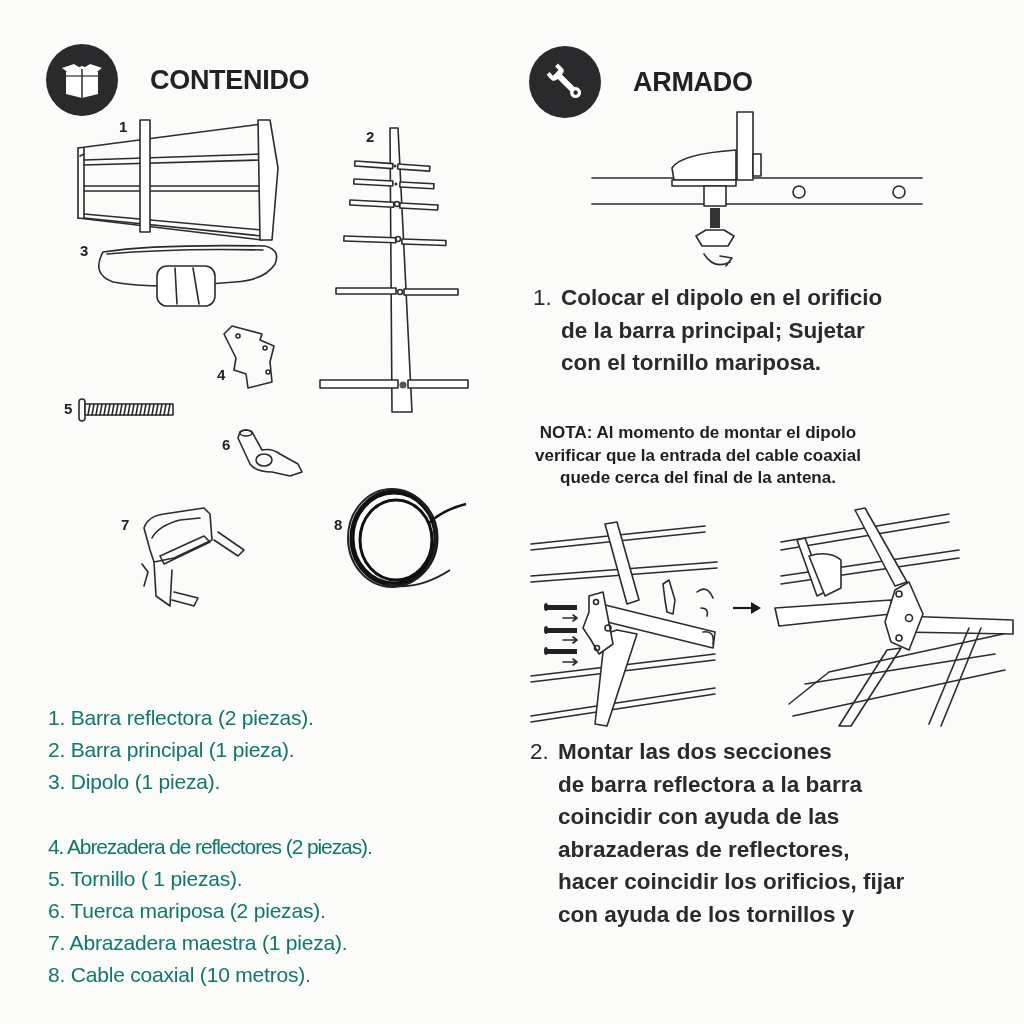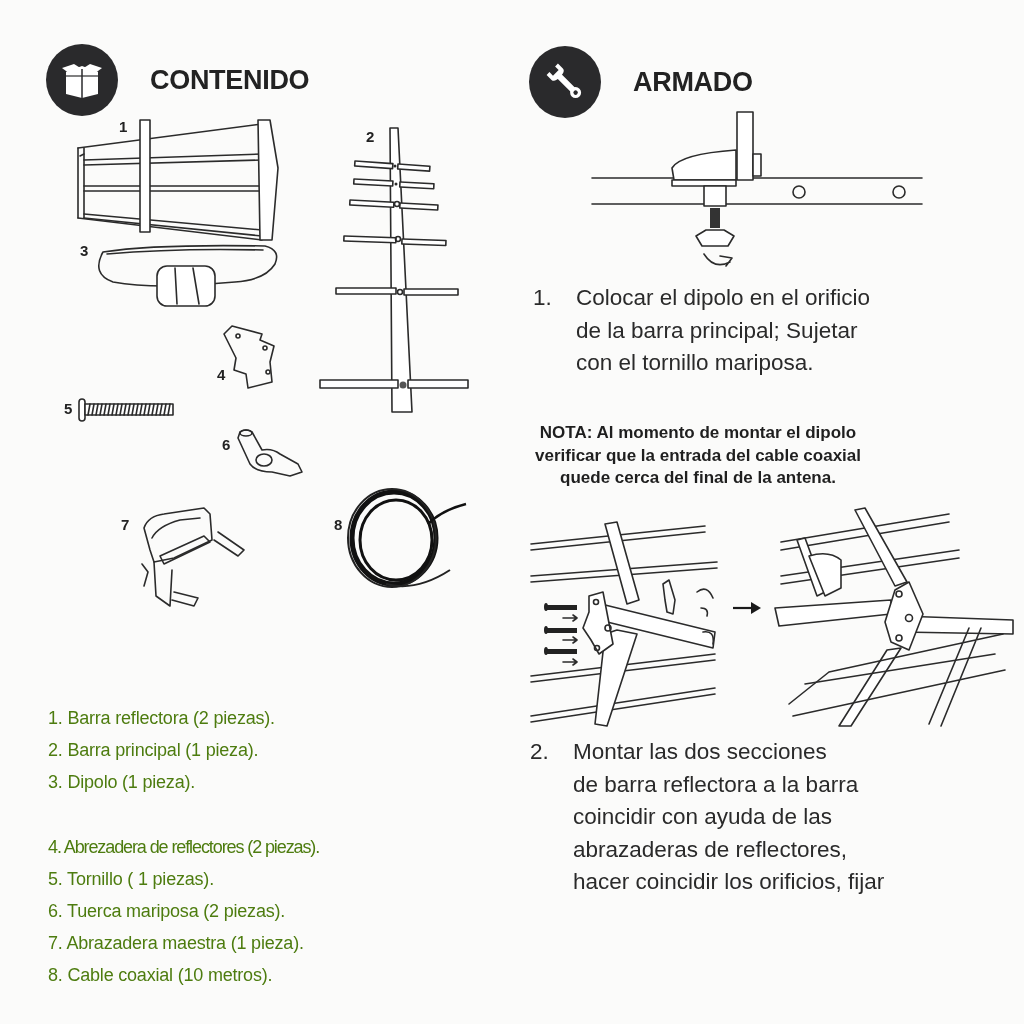--- a/index.html
+++ b/index.html
@@ -12,25 +12,25 @@
   .badge {
     width: 72px; height: 72px; border-radius: 50%; background: #2a2a2c;
     display: flex; align-items: center; justify-content: center;
   }
   .head-title { font-weight: bold; font-size: 27px; margin-left: 8px; letter-spacing: -0.3px; color: #222; }
   .num-label { position: absolute; font-weight: bold; font-size: 15px; color: #222; }
   svg { position: absolute; overflow: visible; }
   svg .ln { fill: none; stroke: #2b2b2b; stroke-width: 1.6; stroke-linejoin: round; stroke-linecap: round; }
   svg .fw { fill: #fff; stroke: #2b2b2b; stroke-width: 1.6; stroke-linejoin: round; }
   .parts-list { position: absolute; left: 48px; top: 702px; margin: 0; padding: 0; list-style: none; }
-  .parts-list li { font-size: 18px; line-height: 32.2px; color: #4d7c0f; white-space: nowrap; letter-spacing: -0.2px; }
+  .parts-list li { font-size: 21px; line-height: 32.2px; color: #0f766e; white-space: nowrap; letter-spacing: -0.2px; }
   .parts-list li.cond { letter-spacing: -1.1px; margin-top: 32px; }
   .step { position: absolute; font-size: 22.5px; line-height: 32.5px; color: #2a2a2a; }
   .step .n { position: absolute; left: 0; top: 0; }
-  .step .t { margin-left: 43px; display: block; }
+  .step .t { margin-left: 28px; display: block; font-weight: bold; }
   .step .t span { display: block; white-space: nowrap; }
   .note { position: absolute; left: 535px; top: 422px; font-weight: bold; font-size: 17px; line-height: 22.5px; color: #1f1f1f; text-align: center; }
   .note span { display: block; white-space: nowrap; }
 </style>
 </head>
 <body>
 
 <div class="section-head" style="left:46px; top:44px;">
   <div class="badge">
     <svg width="44" height="40" viewBox="0 0 44 40" style="position:static">
@@ -233,14 +233,15 @@
 </ul>
 
 <div class="step" style="left:530px; top:736px;">
   <span class="n">2.</span>
   <span class="t">
     <span>Montar las dos secciones</span>
     <span>de barra reflectora a la barra</span>
     <span>coincidir con ayuda de las</span>
     <span>abrazaderas de reflectores,</span>
     <span>hacer coincidir los orificios, fijar</span>
+    <span>con ayuda de los tornillos y</span>
   </span>
 </div>
 
 </body></html>

